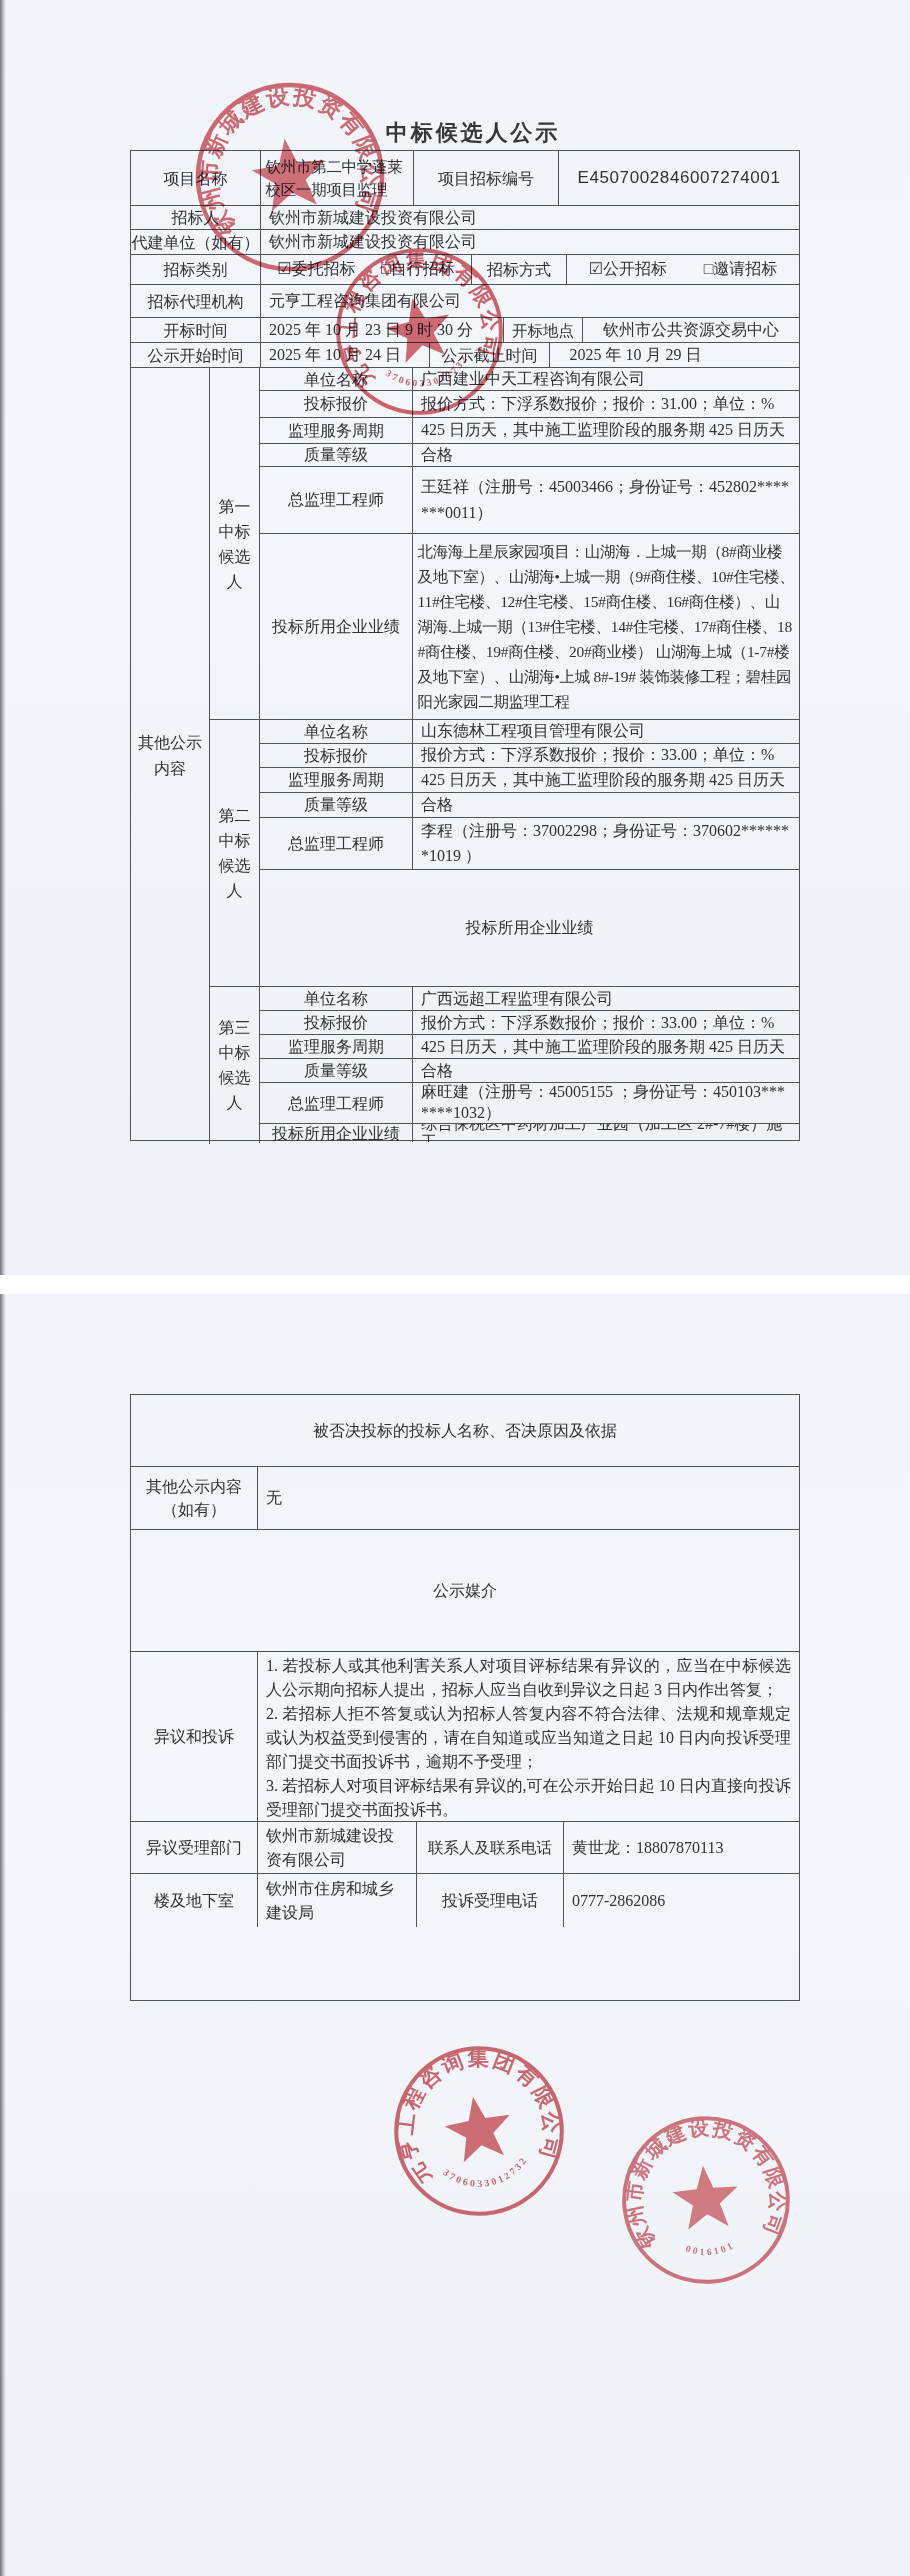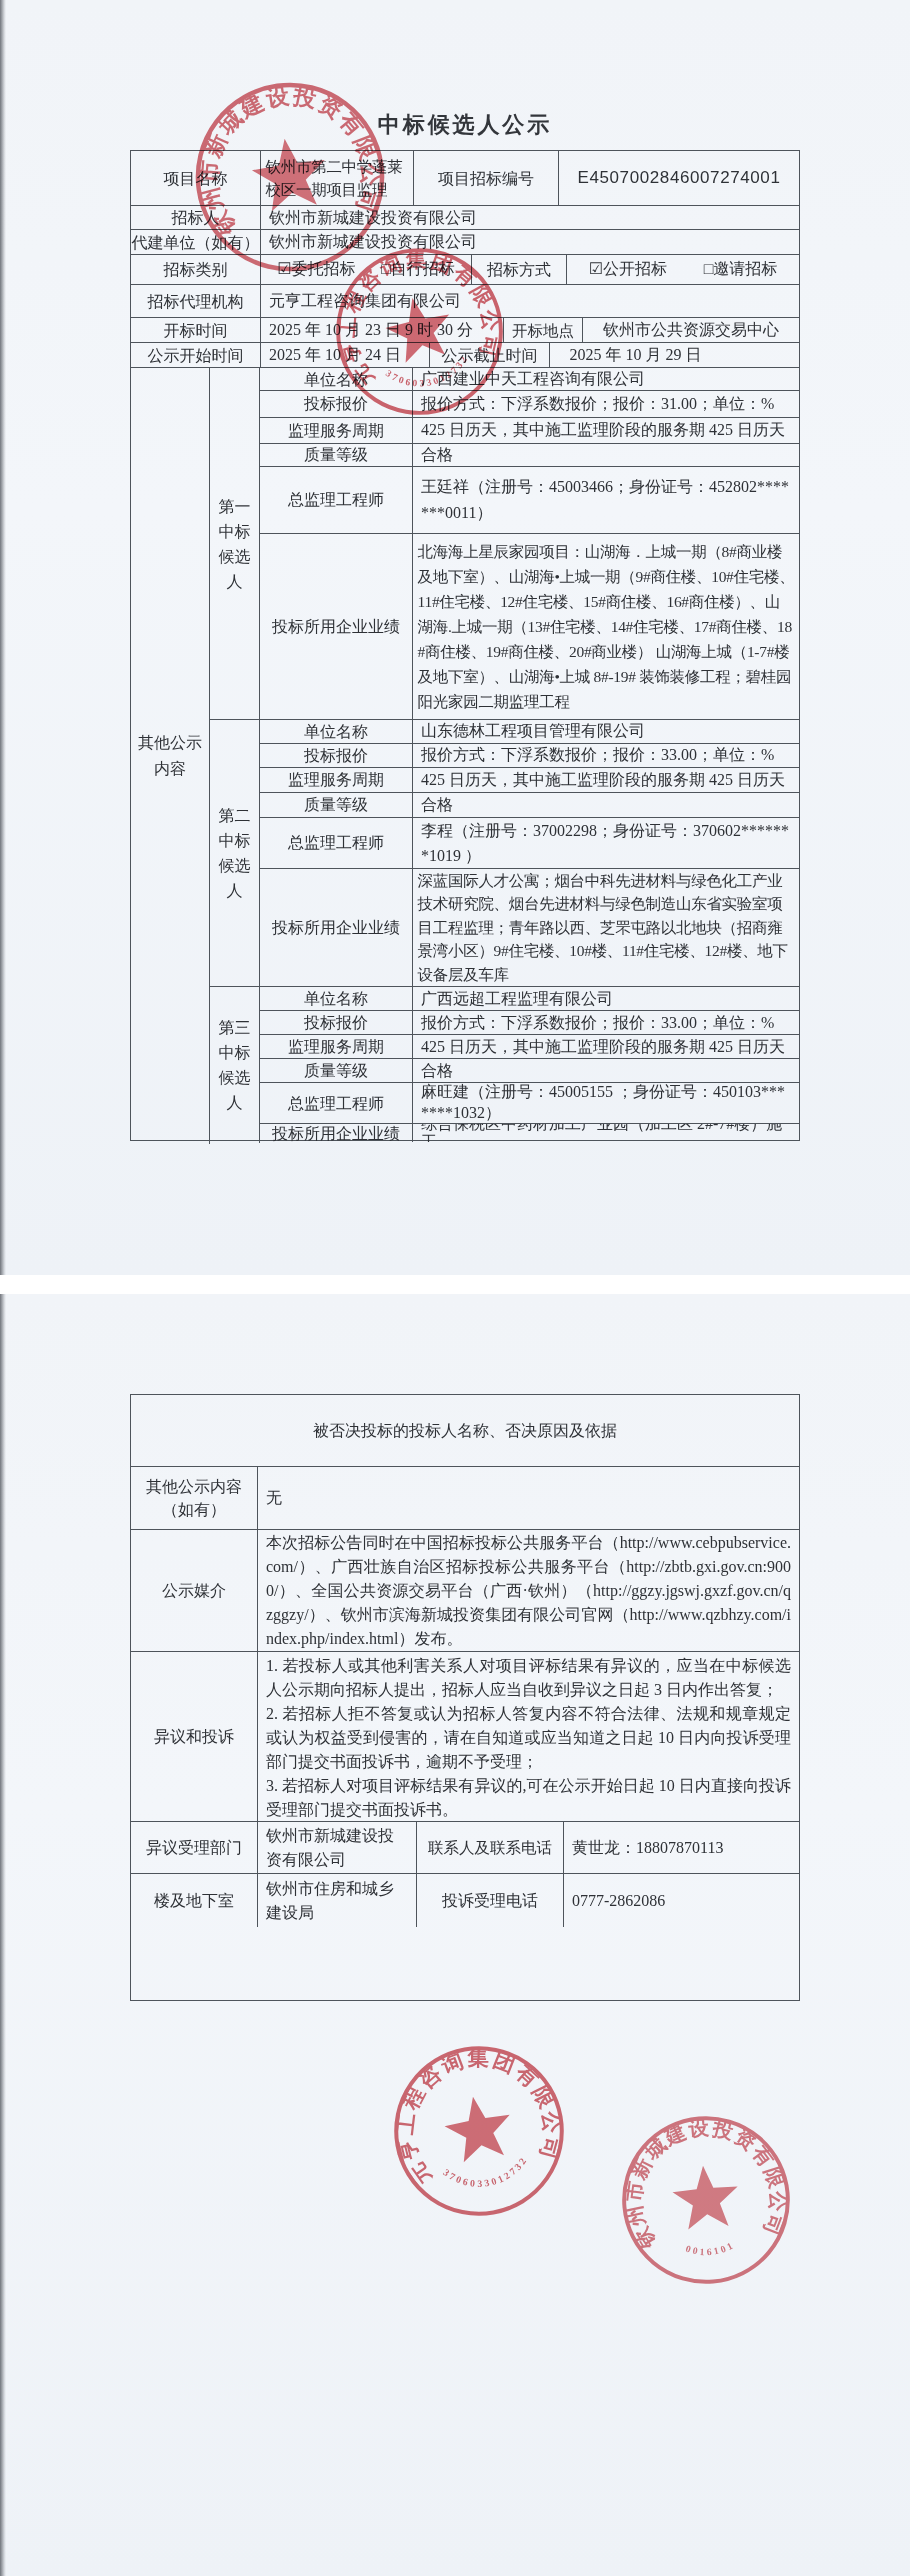--- a/index.html
+++ b/index.html
@@ -15,21 +15,21 @@
     background:linear-gradient(180deg,#f1f4f8 0%,#f3f6fa 40%,#eef2f7 100%);
     overflow:hidden;
   }
   #page1{top:0;height:1275px;}
   #page2{top:1294px;height:1282px;}
   .edge-strip{
     position:absolute;left:0;top:0;bottom:0;width:5.7px;
     background:linear-gradient(to right,rgba(45,50,58,.65),rgba(45,50,58,.15) 70%,rgba(45,50,58,0));
   }
   .doc-title{
-    position:absolute;left:130px;width:670px;top:110px;margin:0;
+    position:absolute;left:130px;width:670px;top:110px;margin:8px;
     text-align:center;font-size:22px;font-weight:600;letter-spacing:2.9px;color:#33363b;
   }
   
   .tbl{
     position:absolute;left:130px;width:670px;
     border:1.1px solid #4e545b;box-sizing:border-box;
     font-size:16px;
   }
   .tbl1{top:150px;height:991px;}
   .tbl2{top:100px;height:607px;}
@@ -185,21 +185,20 @@
             <div class="r" style="height:26px">
                 <div class="c lab" style="width:153px">质量等级</div>
                 <div class="c val">合格</div>
               </div>
             <div class="r" style="height:52px">
                 <div class="c lab" style="width:153px">总监理工程师</div>
                 <div class="c val" style="line-height:25px">李程（注册号：37002298；身份证号：370602*******1019 ）</div>
               </div>
             <div class="r" style="height:118px">
                 <div class="c lab" style="width:153px">投标所用企业业绩</div>
-                <div class="c val perf smallfit" style="line-height:23.5px">深蓝国际人才公寓；烟台中科先进材料与绿色化工产业技术研究院、烟台先进材料与绿色制造山东省实验室项目工程监理；青年路以西、芝罘屯路以北地块（招商雍景湾小区）9#住宅楼、10#楼、11#住宅楼、12#楼、地下设备层及车库</div>
               </div>
           </div>
         </div>
 
         <div class="cand-block" style="height:156px">
           <div class="c lab rank" style="width:50px">
             <span style="width:34px">第三中标候选人</span>
           </div>
           <div class="cand-rows">
             <div class="r" style="height:24px">
@@ -270,21 +269,20 @@
       <div class="c lab" style="width:127px">被否决投标的投标人名称、否决原因及依据</div>
     </div>
 
     <div class="r" style="height:63px">
       <div class="c lab" style="width:127px">其他公示内容（如有）</div>
       <div class="c val">无</div>
     </div>
 
     <div class="r" style="height:122px">
       <div class="c lab" style="width:127px">公示媒介</div>
-      <div class="c val just">本次招标公告同时在中国招标投标公共服务平台（http://www.cebpubservice.com/）、广西壮族自治区招标投标公共服务平台（http://zbtb.gxi.gov.cn:9000/）、全国公共资源交易平台（广西·钦州）（http://ggzy.jgswj.gxzf.gov.cn/qzggzy/）、钦州市滨海新城投资集团有限公司官网（http://www.qzbhzy.com/index.php/index.html）发布。</div>
     </div>
 
     <div class="r" style="height:170px">
       <div class="c lab" style="width:127px">异议和投诉</div>
       <div class="c val" style="display:block;padding-top:2.3px">
         <p class="obj just">1. 若投标人或其他利害关系人对项目评标结果有异议的，应当在中标候选人公示期向招标人提出，招标人应当自收到异议之日起 3 日内作出答复；</p>
         <p class="obj just">2. 若招标人拒不答复或认为招标人答复内容不符合法律、法规和规章规定或认为权益受到侵害的，请在自知道或应当知道之日起 10 日内向投诉受理部门提交书面投诉书，逾期不予受理；</p>
         <p class="obj just">3. 若招标人对项目评标结果有异议的,可在公示开始日起 10 日内直接向投诉受理部门提交书面投诉书。</p>
       </div>
     </div>

